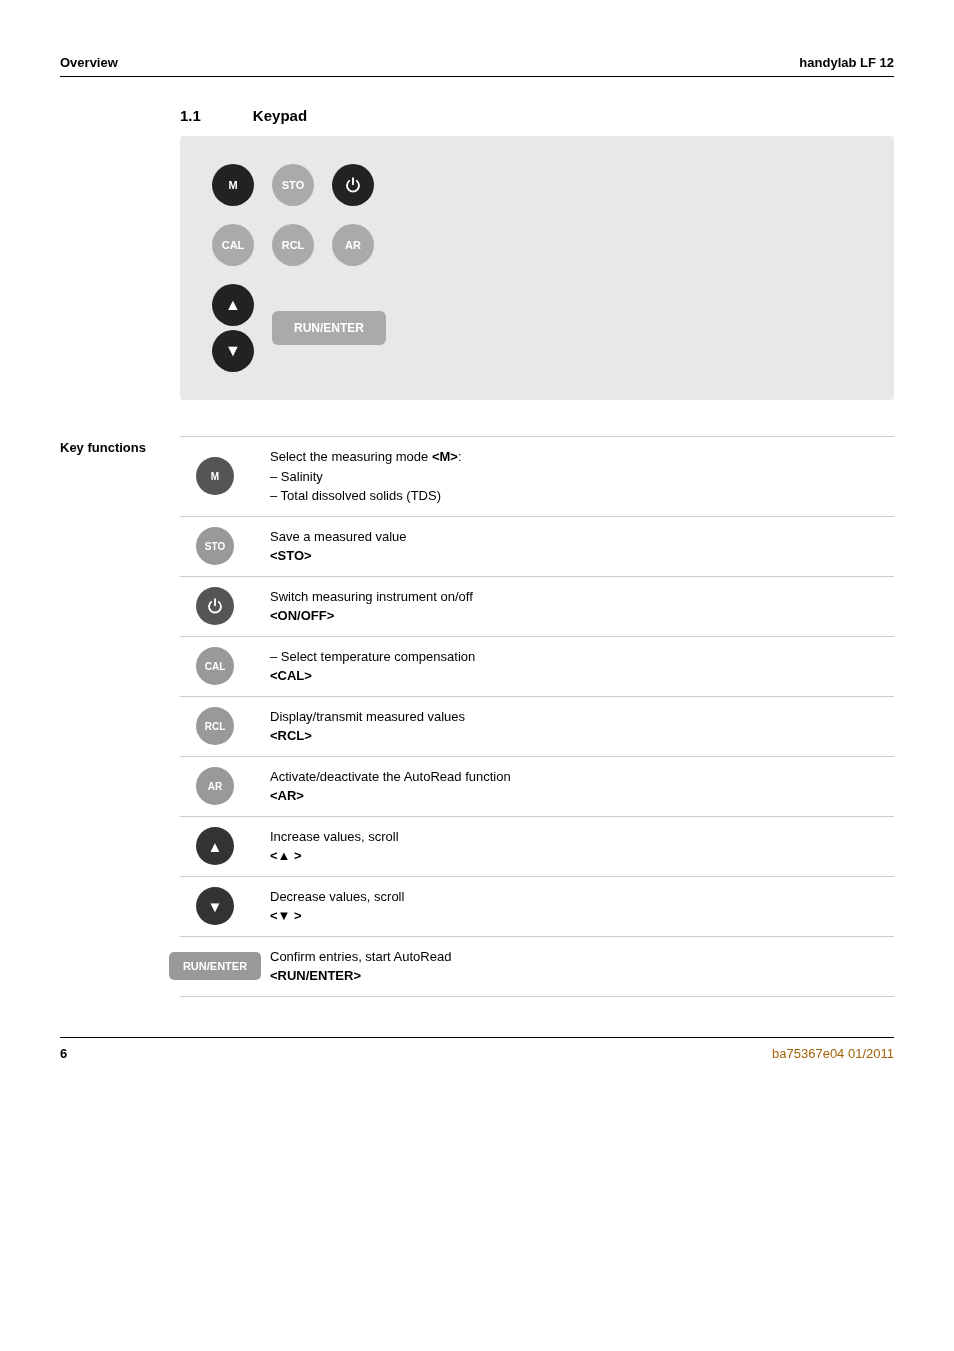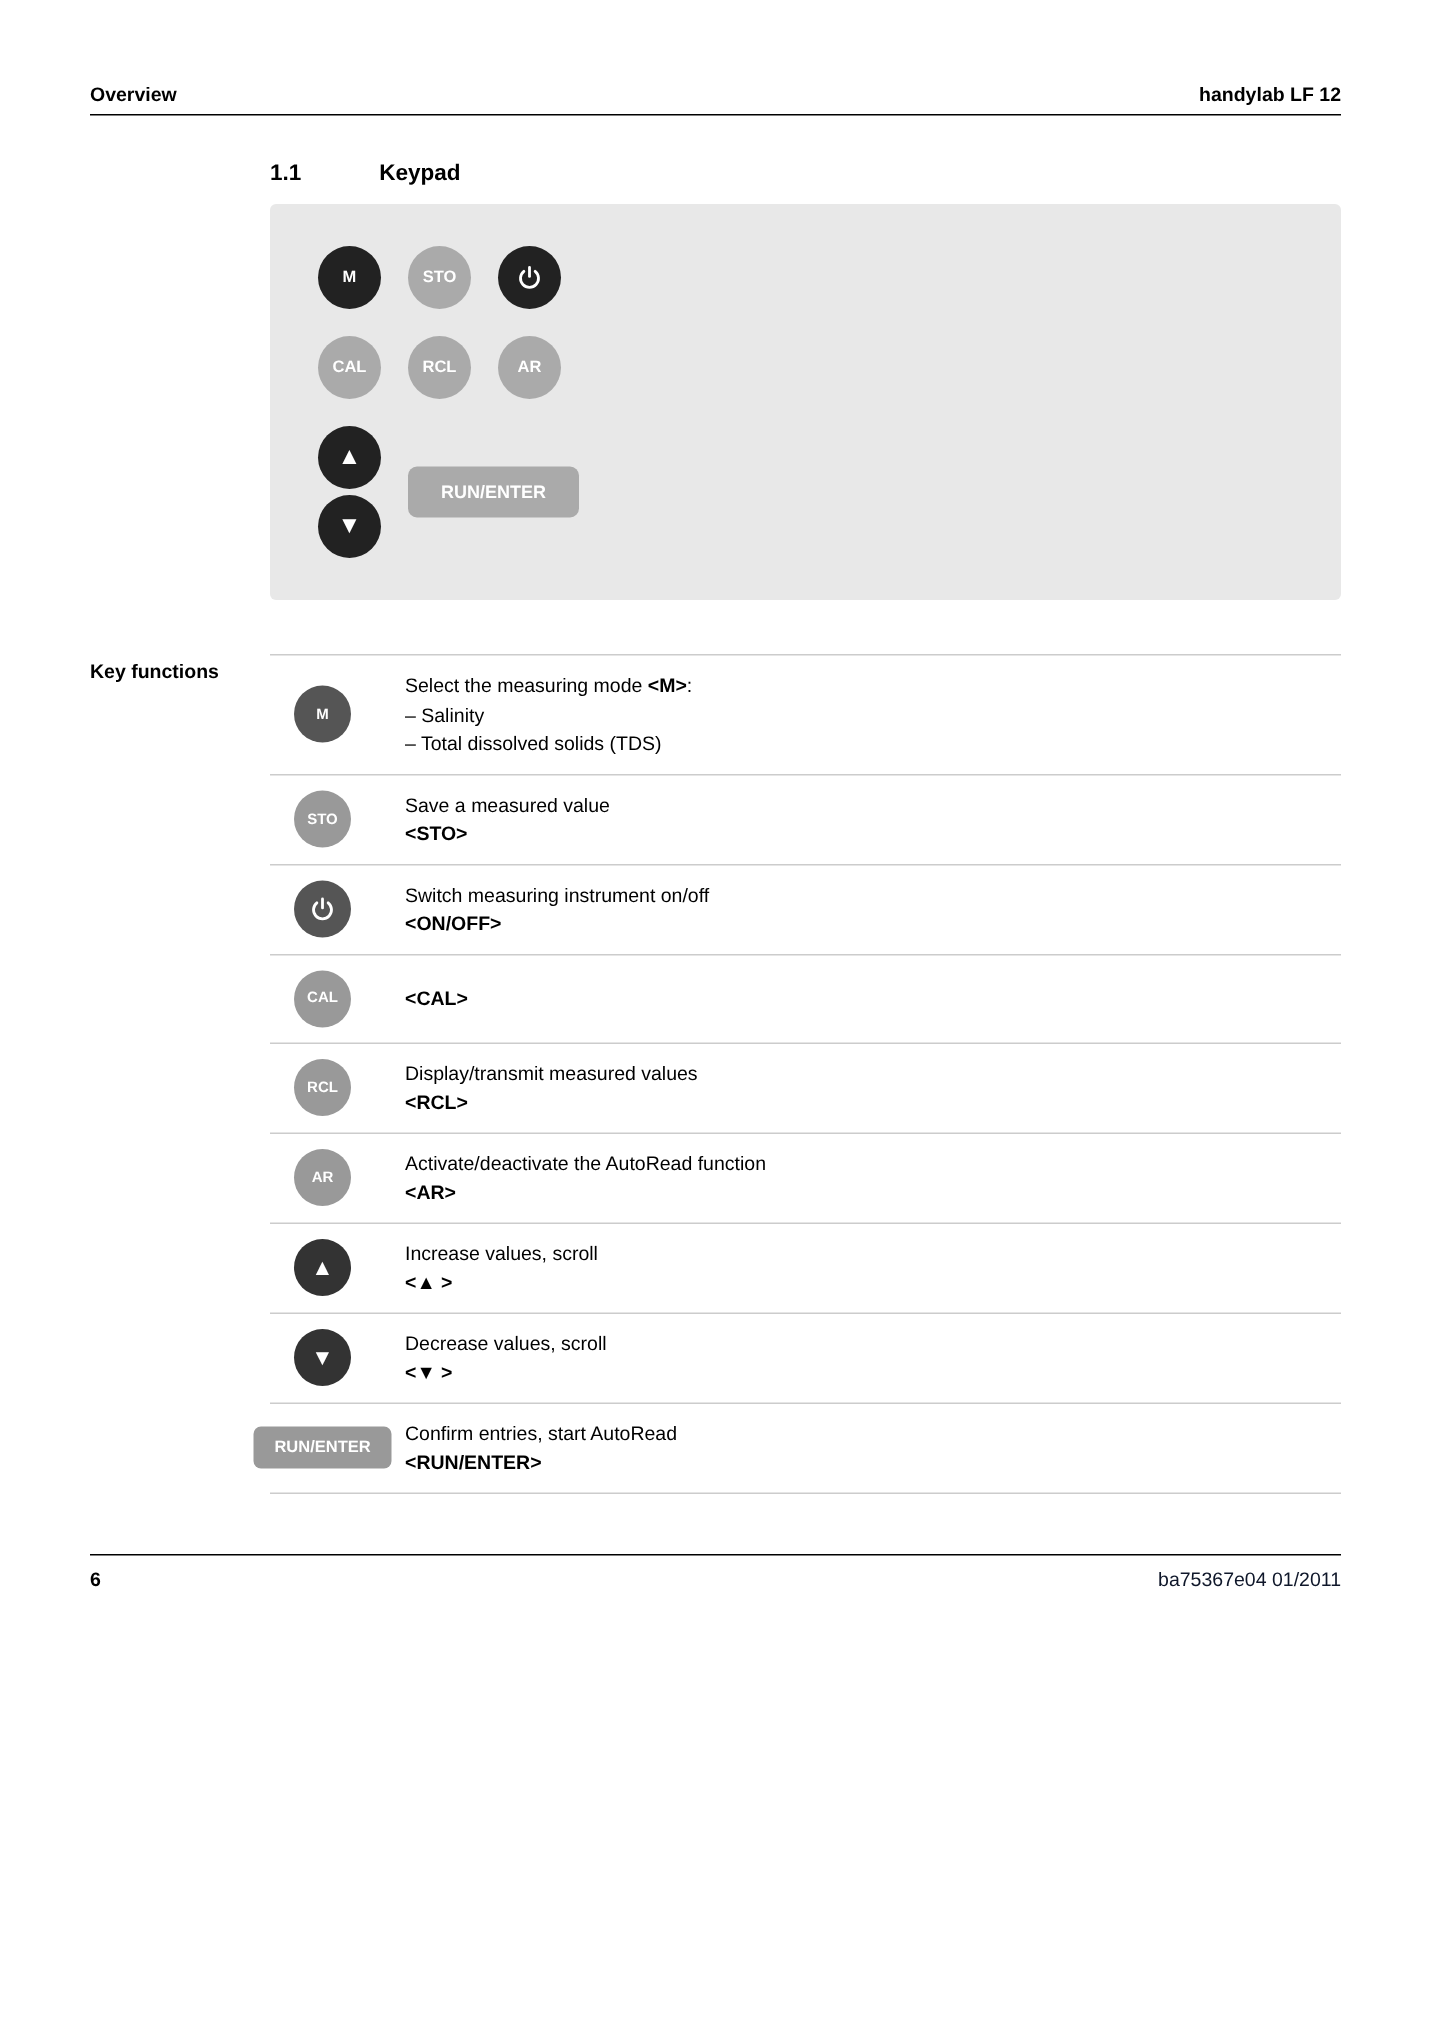--- a/index.html
+++ b/index.html
@@ -226,21 +226,21 @@
       justify-content: space-between;
       align-items: baseline;
       margin-top: 40px;
     }
     .footer-page {
       font-weight: bold;
       font-size: 13px;
     }
     .footer-doc {
       font-size: 13px;
-      color: #0f172a;
+      color: #a16207;
     }
   </style>
 </head>
 <body>
 
 <div class="page-container">
 
   <div class="header">
     <span class="header-left">Overview</span>
     <span class="header-right">handylab LF 12</span>
@@ -320,20 +320,21 @@
           <span class="bold">&lt;ON/OFF&gt;</span>
         </div>
       </div>
 
       <div class="key-row">
         <div class="key-icon-cell">
           <div class="tbl-btn-round tbl-btn-round-gray">CAL</div>
         </div>
         <div class="key-desc-cell">
           <ul class="dash-list">
+            <li>Select temperature compensation</li>
           </ul>
           <span class="bold">&lt;CAL&gt;</span>
         </div>
       </div>
 
       <div class="key-row">
         <div class="key-icon-cell">
           <div class="tbl-btn-round tbl-btn-round-gray">RCL</div>
         </div>
         <div class="key-desc-cell">

